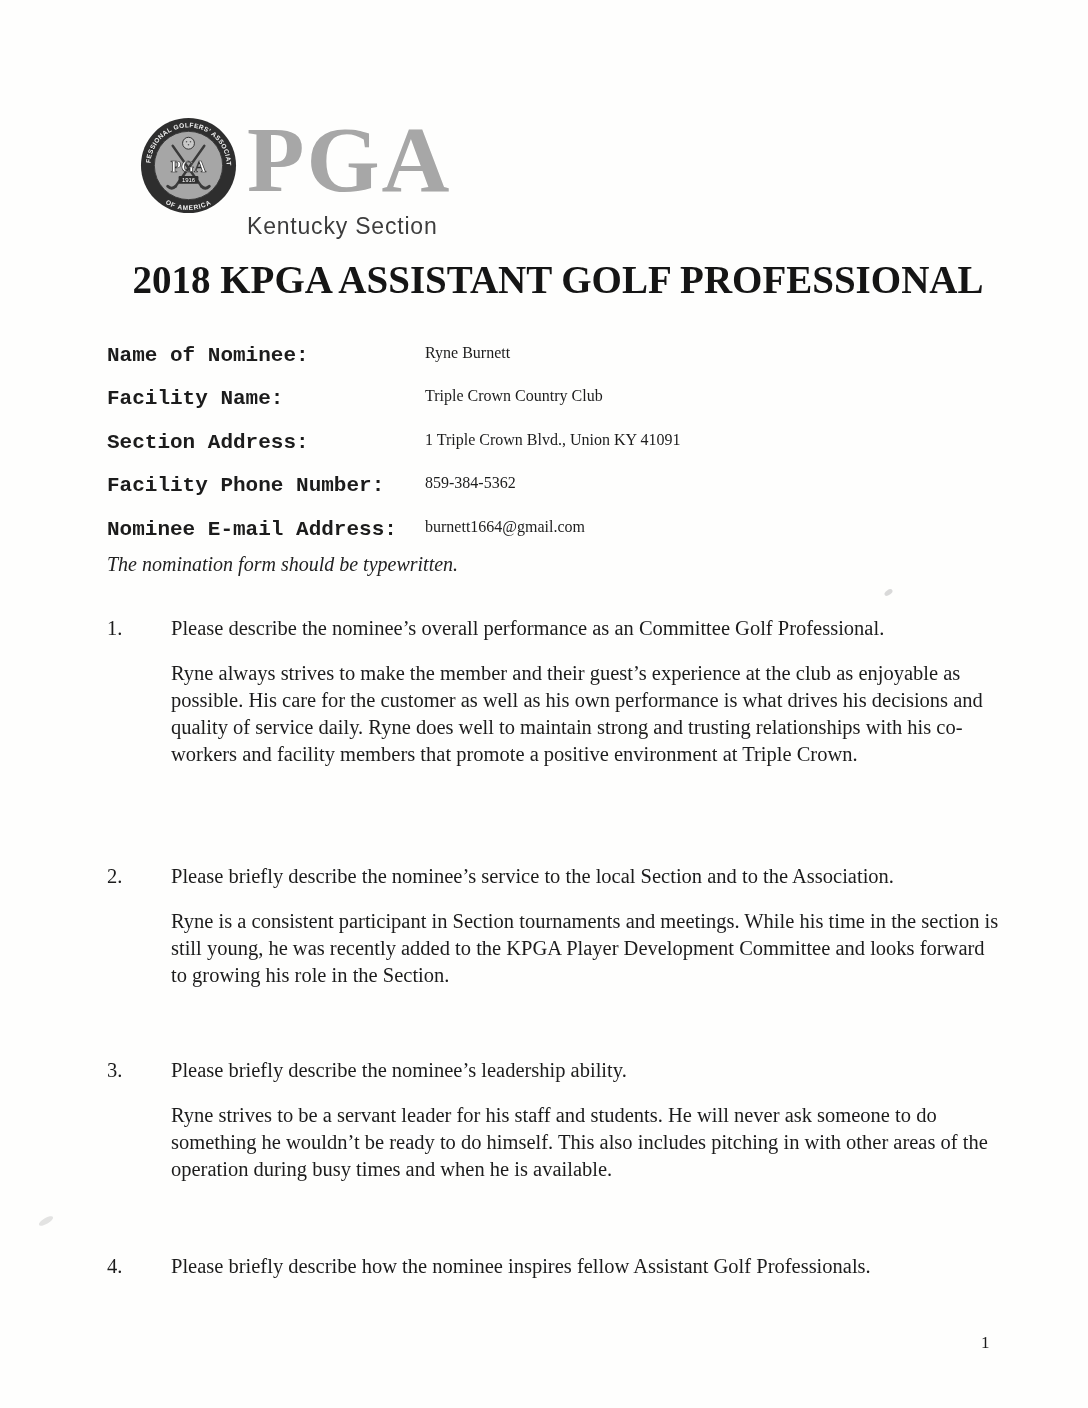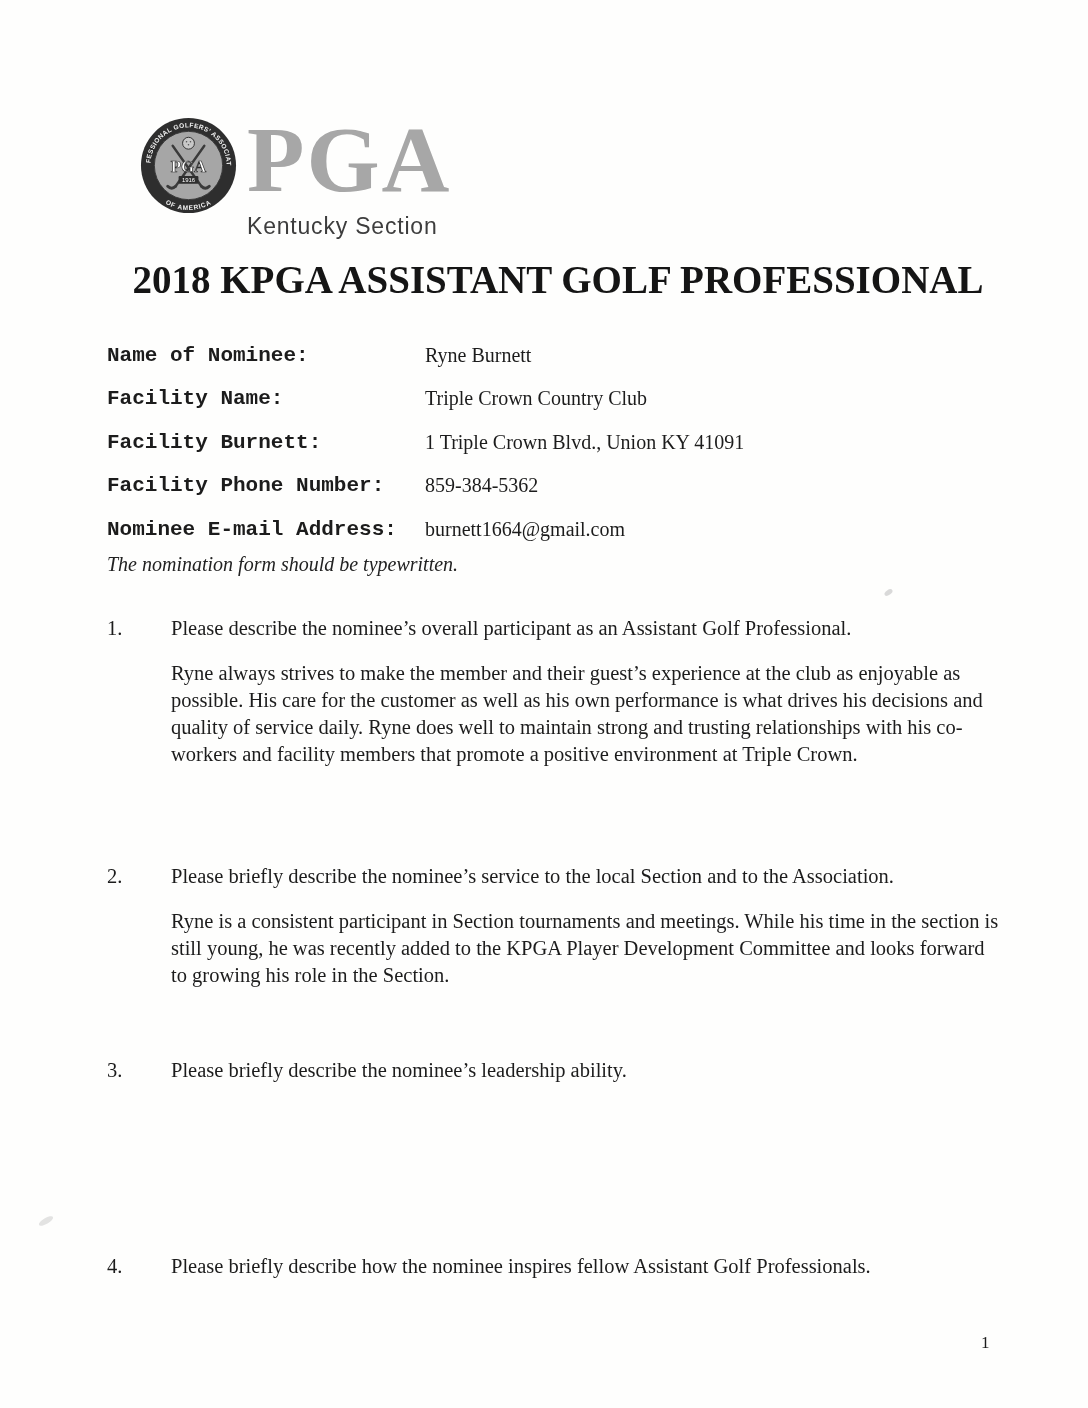--- a/index.html
+++ b/index.html
@@ -29,21 +29,21 @@
     box-sizing:border-box; padding-left:28px;
     text-align:center; font-weight:bold;
     font-size:39px; line-height:41px; color:#151515;
   }
   .title .tline { display:block; }
 
   
   .fields { position:absolute; top:344px; left:107px; width:900px; }
   .field-row { position:relative; height:43.4px; }
   .field-label { font-weight:bold; font-size:21px; white-space:nowrap;font-family:Liberation Mono, monospace; }
-  .field-value { position:absolute; left:318px; top:0; font-size:20px; white-space:nowrap; }
+  .field-value { position:absolute; left:318px; top:0; font-size:16px; white-space:nowrap; }
 
   .note {
     position:absolute; top:553px; left:107px;
     font-style:italic; font-size:20px; color:#222;
   }
 
   
   .qa { position:absolute; left:107px; width:895px; font-size:20.5px; line-height:27px; }
   .q-row { display:flex; }
   .q-num { flex:0 0 64px; width:64px; }
@@ -110,56 +110,57 @@
   <div class="fields">
     <div class="field-row">
       <span class="field-label">Name of Nominee:</span>
       <span class="field-value">Ryne Burnett</span>
     </div>
     <div class="field-row">
       <span class="field-label">Facility Name:</span>
       <span class="field-value">Triple Crown Country Club</span>
     </div>
     <div class="field-row">
-      <span class="field-label">Facility Burnett:</span>
+      <span class="field-label">Section Address:</span>
       <span class="field-value">1 Triple Crown Blvd., Union KY 41091</span>
     </div>
     <div class="field-row">
       <span class="field-label">Facility Phone Number:</span>
       <span class="field-value">859-384-5362</span>
     </div>
     <div class="field-row">
       <span class="field-label">Nominee E-mail Address:</span>
       <span class="field-value">burnett1664@gmail.com</span>
     </div>
   </div>
 
   <div class="note">The nomination form should be typewritten.</div>
 
   <section class="qa" id="qa-1">
     <div class="q-row">
       <span class="q-num">1.</span>
-      <span class="q-text">Please describe the nominee’s overall participant as an Assistant Golf Professional.</span>
+      <span class="q-text">Please describe the nominee’s overall performance as an Committee Golf Professional.</span>
     </div>
     <p class="answer">Ryne always strives to make the member and their guest’s experience at the club as enjoyable as possible. His care for the customer as well as his own performance is what drives his decisions and quality of service daily. Ryne does well to maintain strong and trusting relationships with his co-workers and facility members that promote a positive environment at Triple Crown.</p>
   </section>
 
   <section class="qa" id="qa-2">
     <div class="q-row">
       <span class="q-num">2.</span>
       <span class="q-text">Please briefly describe the nominee’s service to the local Section and to the Association.</span>
     </div>
     <p class="answer">Ryne is a consistent participant in Section tournaments and meetings. While his time in the section is still young, he was recently added to the KPGA Player Development Committee and looks forward to growing his role in the Section.</p>
   </section>
 
   <section class="qa" id="qa-3">
     <div class="q-row">
       <span class="q-num">3.</span>
       <span class="q-text">Please briefly describe the nominee’s leadership ability.</span>
     </div>
+    <p class="answer">Ryne strives to be a servant leader for his staff and students. He will never ask someone to do something he wouldn’t be ready to do himself. This also includes pitching in with other areas of the operation during busy times and when he is available.</p>
   </section>
 
   <section class="qa" id="qa-4">
     <div class="q-row">
       <span class="q-num">4.</span>
       <span class="q-text">Please briefly describe how the nominee inspires fellow Assistant Golf Professionals.</span>
     </div>
   </section>
 
   <div class="page-number">1</div>

